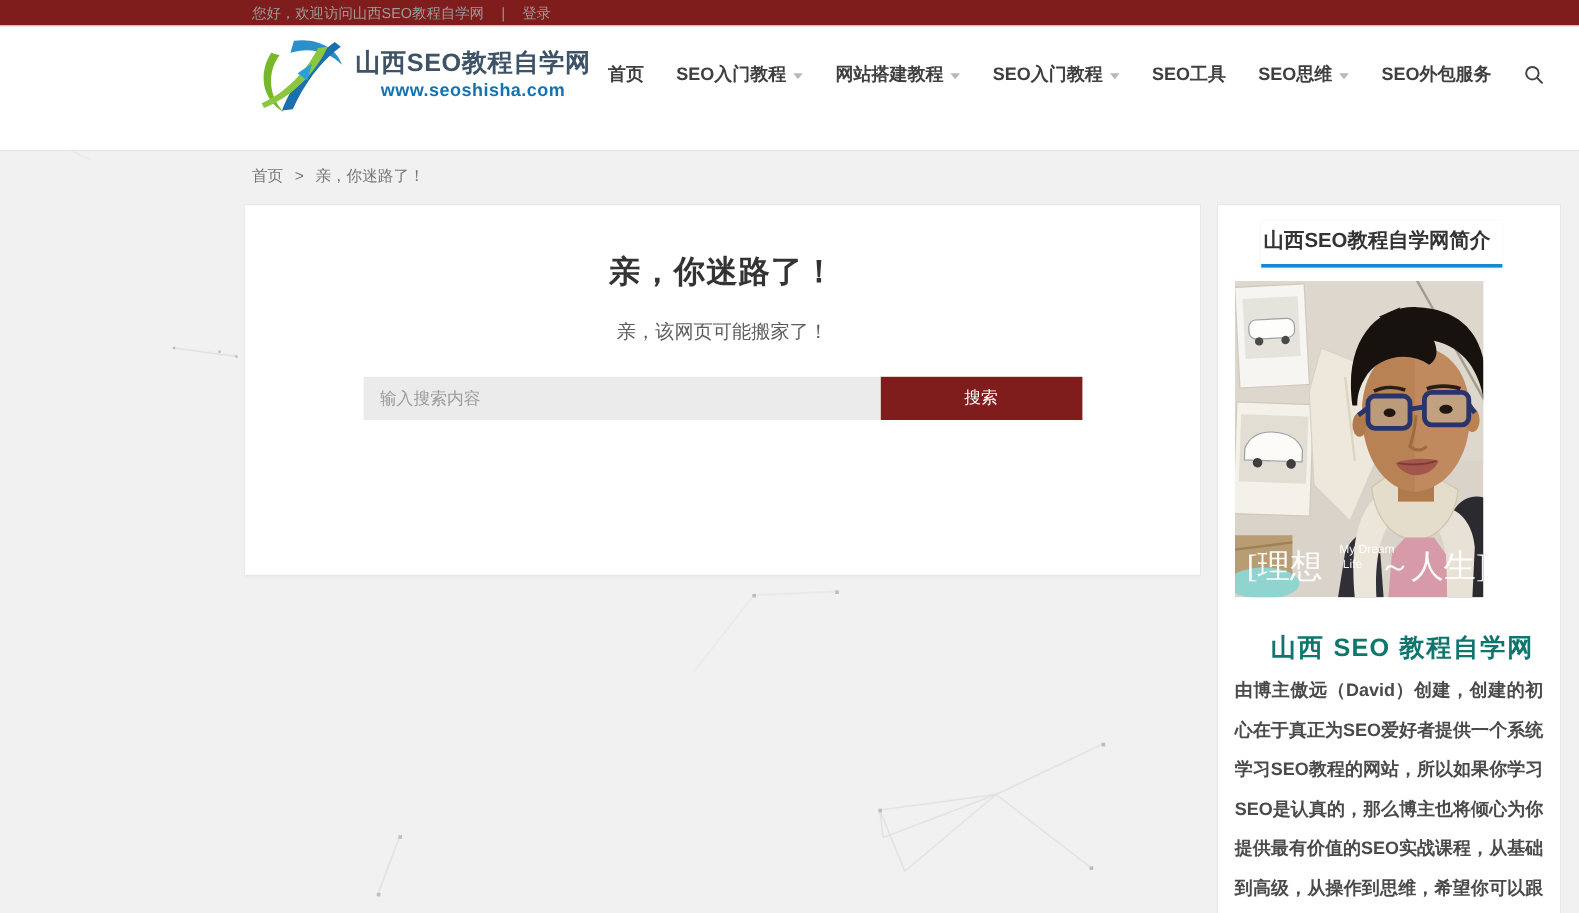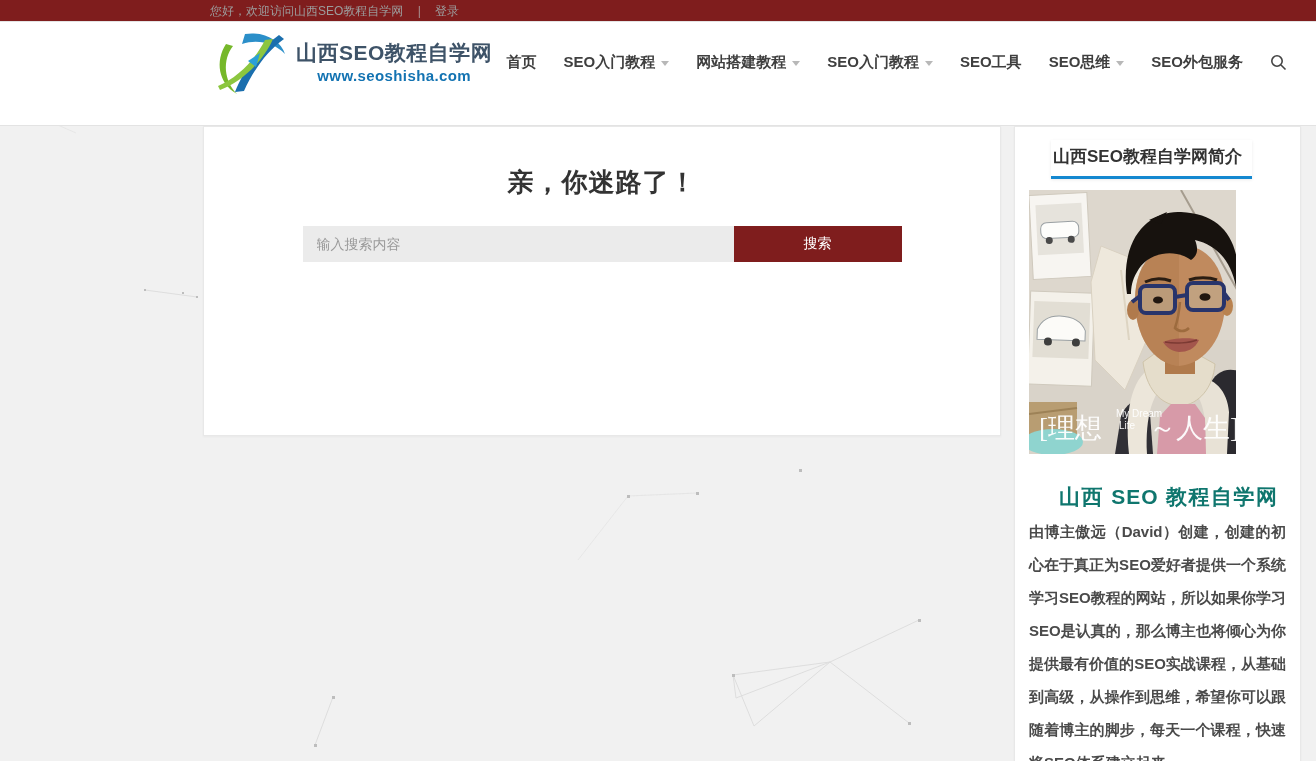--- a/index.html
+++ b/index.html
@@ -169,26 +169,34 @@
             <svg width="17" height="17" viewBox="0 0 17 17">
               <circle cx="7" cy="7" r="5.2" fill="none" stroke="#444" stroke-width="1.6"></circle>
               <line x1="11" y1="11" x2="15.5" y2="15.5" stroke="#444" stroke-width="1.6"></line>
             </svg>
           </li>
         </ul>
       </nav>
     </div>
   </div>
 
+  <div class="breadcrumb">
+    <div class="shell">
+      <a>首页</a>
+      <span class="bsep">&gt;</span>
+      <span>亲，你迷路了！</span>
+    </div>
+  </div>
 
   <div class="main">
     <div class="shell">
 
       <div class="error-card">
         <div class="error-title">亲，你迷路了！</div>
+        <div class="error-msg">亲，该网页可能搬家了！</div>
         <div class="search-row">
           <input type="text" placeholder="输入搜索内容" style="">
           <button>搜索</button>
         </div>
       </div>
 
       <div class="sidebar">
         <h3 class="widget-title">山西SEO教程自学网简介</h3>
 
         <div class="photo-wrap">

